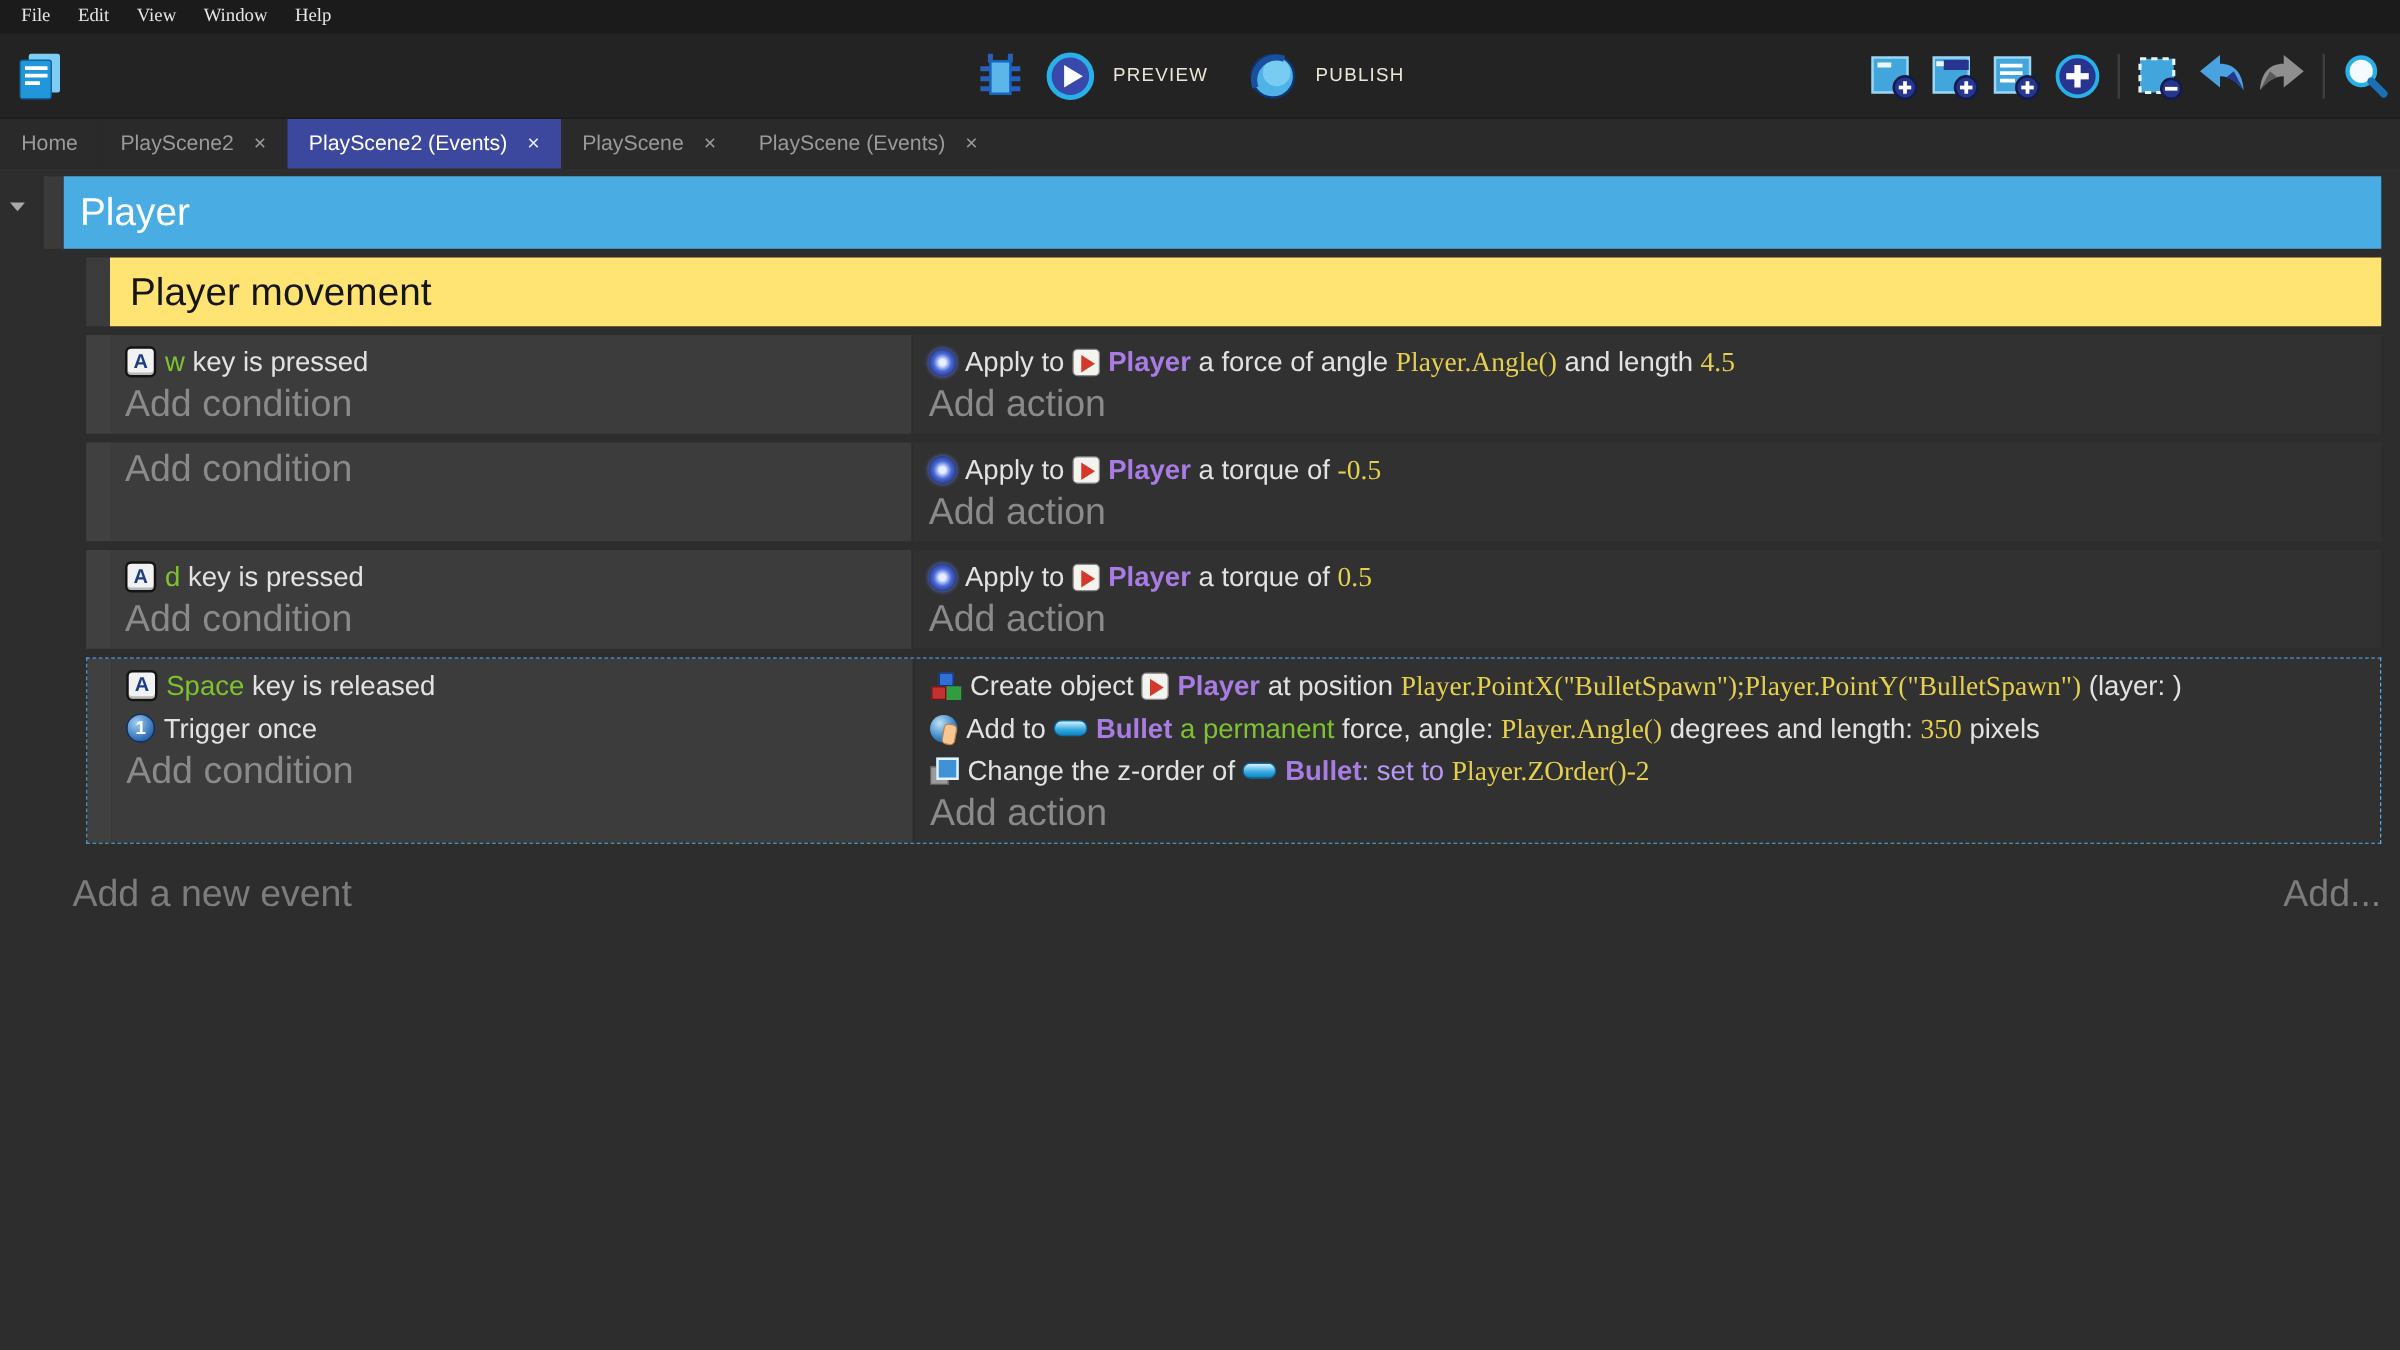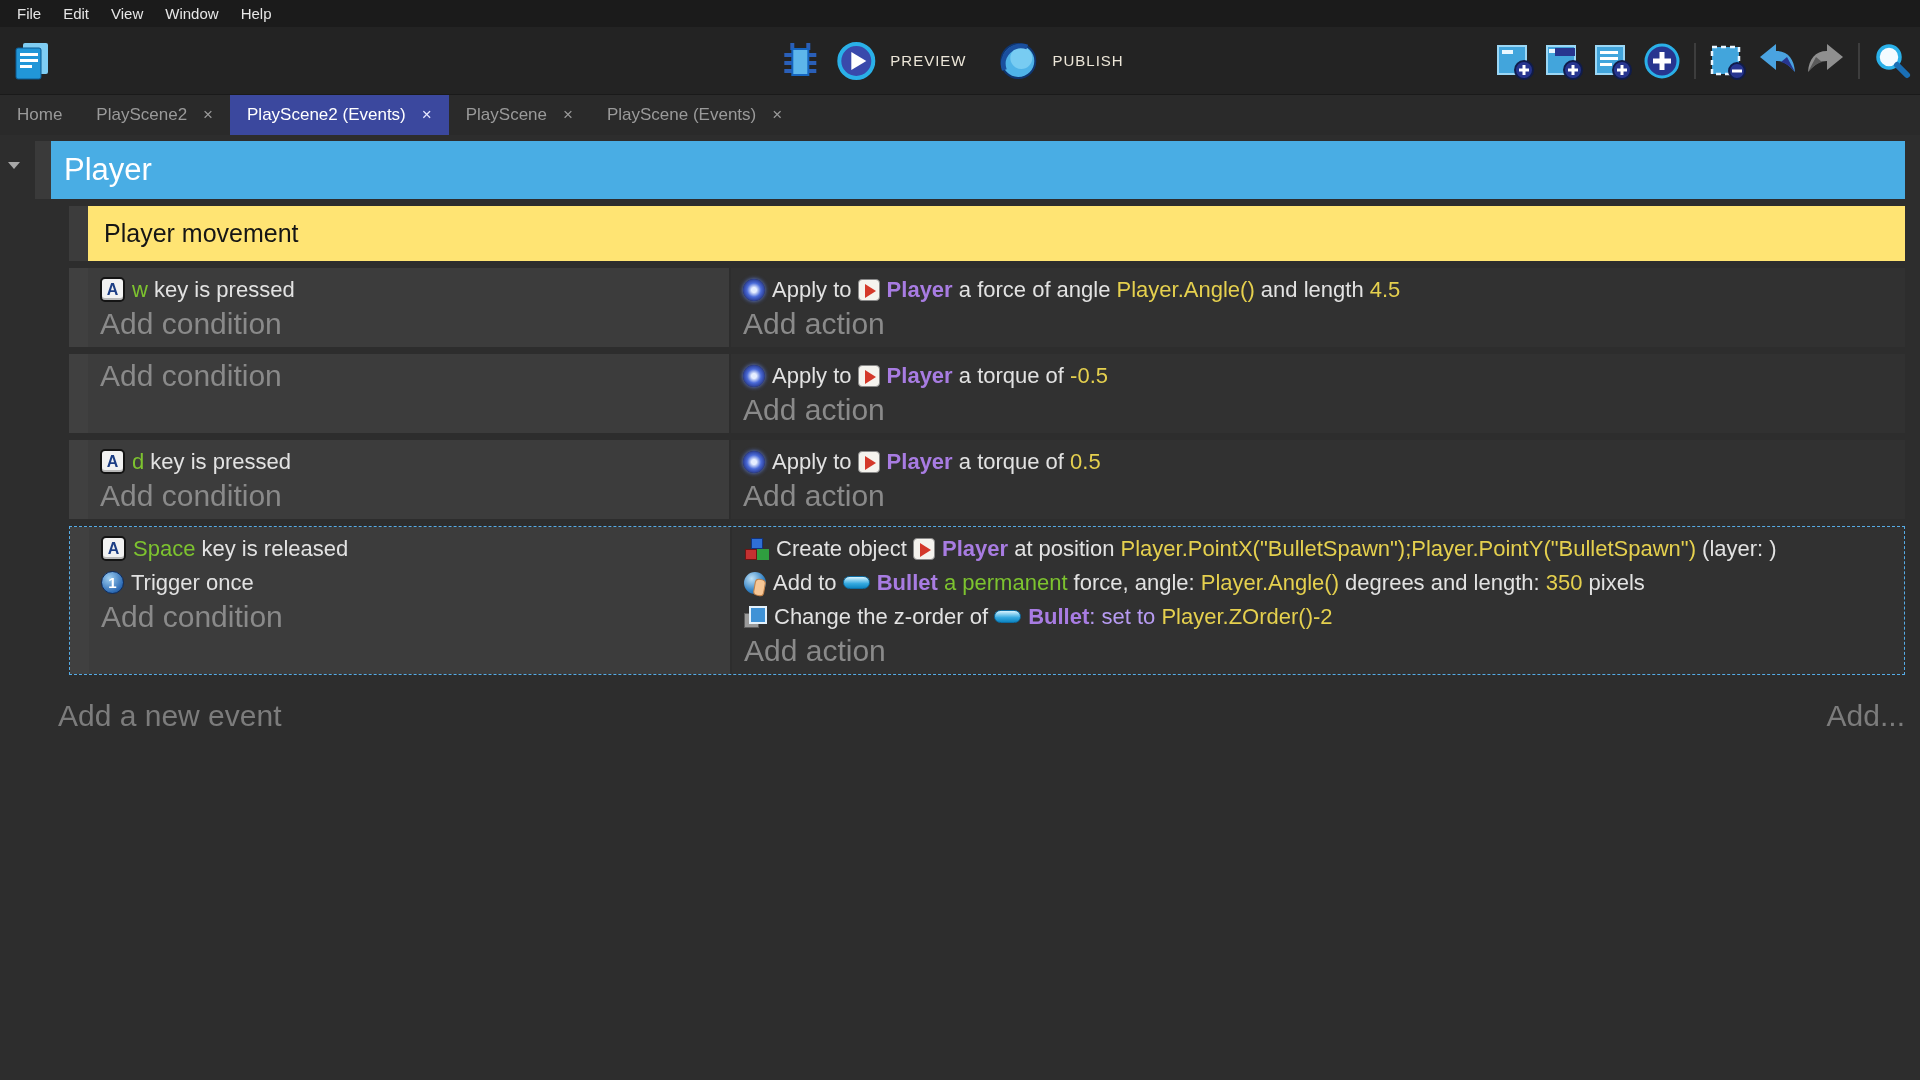--- a/index.html
+++ b/index.html
@@ -1,20 +1,20 @@
 <!DOCTYPE html>
 <html><head>
 <meta charset="utf-8">
 <style>
   * { margin:0; padding:0; box-sizing:border-box; }
   html,body { width:1920px; height:1080px; overflow:hidden; background:#2d2d2d;
     font-family:"Liberation Sans", sans-serif; }
 
   
-  .menubar { height:27px; background:#1b1b1b; display:flex; align-items:center; padding-left:6px; }
+  .menubar { height:27px; background:#1b1b1b; display:flex; align-items:center; padding-left:6px;font-family:Liberation Serif, serif; }
   .menu-item { color:#e6e6e6; font-size:15px; padding:0 11px; line-height:27px; cursor:default; }
 
   
   .toolbar { height:68px; background:#232323; position:relative; border-bottom:1px solid #1a1a1a; }
   .tb-logo { position:absolute; left:10px; top:13px; width:42px; height:42px; }
   .toolbar-center { position:absolute; left:50%; top:50%; transform:translate(-50%,-50%);
     display:flex; align-items:center; gap:12px; }
   .tb-label { color:#ece6d8; font-size:15px; letter-spacing:1px; margin-right:18px; }
   .toolbar-right { position:absolute; right:6px; top:50%; transform:translateY(-50%);
     display:flex; align-items:center; gap:5px; }
@@ -36,34 +36,34 @@
     border-top:7px solid #a8a8a8; }
 
   .group-row { display:flex; margin:0 15px 7px 22px; height:58px; }
   .group-strip { width:16px; background:#3a3a3a; }
   .group-bar { flex:1; background:#49ade4; color:#ffffff; font-size:31px;
     display:flex; align-items:center; padding-left:13px; }
 
   .rows { margin:0 15px 0 56px; }
   .comment-row { display:flex; height:55px; margin-bottom:7px; }
   .comment-strip { width:19px; background:#3c3c3c; }
-  .comment-body { flex:1; background:#ffe473; color:#151515; font-size:25px;
+  .comment-body { flex:1; background:#ffe473; color:#151515; font-size:31px;
     display:flex; align-items:center; padding:0 16px; }
 
   .event-row { display:flex; margin-bottom:7px; }
   .event-row.selected { border:1px dashed #56ace6; }
   .event-strip { width:19px; background:#404040; }
   .cond-col { width:643px; background:#3c3c3c; padding:5px 12px 6px 12px; border-right:2px solid #2d2d2d; }
   .act-col { flex:1; background:#313131; padding:5px 12px 6px 12px; }
   .line { font-size:22px; line-height:34px; color:#e2e2e2; }
   .addlink { font-size:30px; line-height:34px; color:#8a8a8a; }
 
   .c-w { color:#e2e2e2; }
   .c-g { color:#7dc32f; }
-  .c-y { color:#e5d04e; }
+  .c-y { color:#e5d04e;font-family:Liberation Serif, serif; }
   .c-o { color:#a87ce2; font-weight:bold; }
   .c-p { color:#b79bf2; }
 
   
   .ei { display:inline-block; vertical-align:middle; margin:-3px 7px 0 0; position:relative; }
   .ei-key { width:25px; height:25px; background:#f2f2f2; border:2px solid #141414; border-radius:5px;
     color:#1d3e85; font-weight:bold; font-size:16px; line-height:21px; text-align:center;
     box-shadow:inset 0 -2px 0 #b9b9b9; }
   .ei-once { width:23px; height:23px; border-radius:50%;
     background:radial-gradient(circle at 35% 30%, #9fd0f2, #2e6cb5 70%, #16427e);

